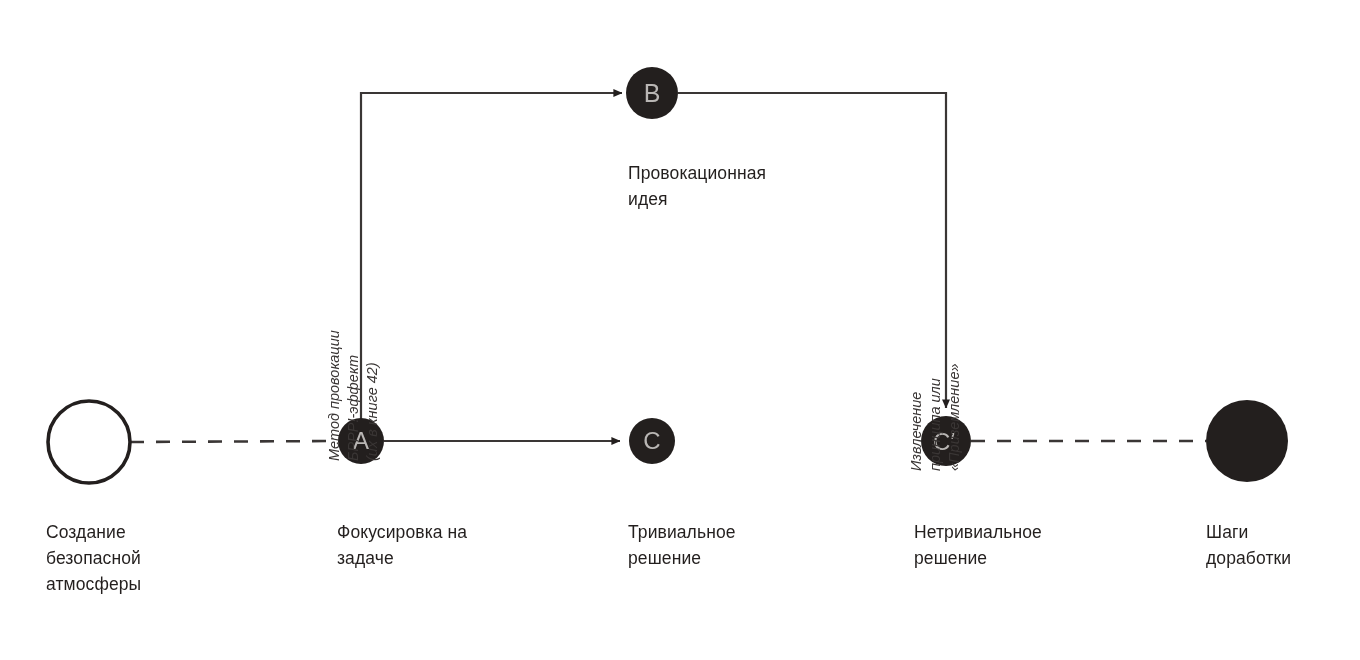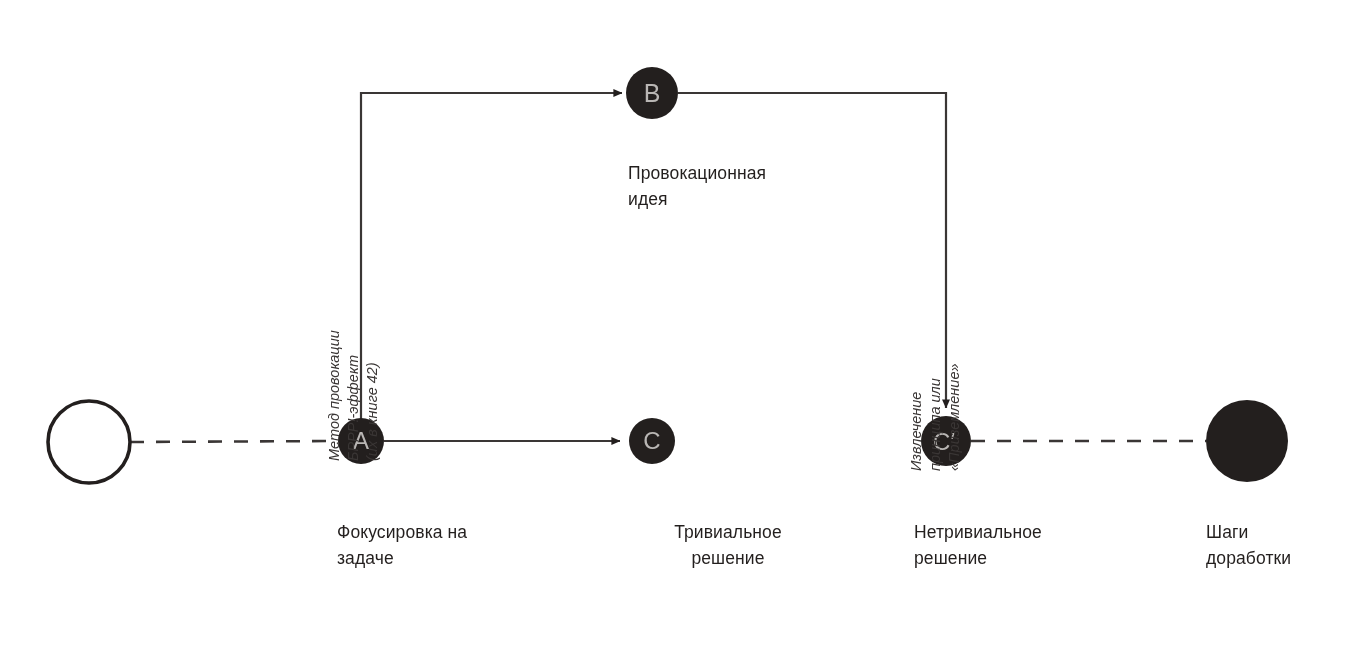--- a/index.html
+++ b/index.html
@@ -87,28 +87,31 @@
 
     <circle cx="652" cy="441" r="23" fill="#231f1e"></circle>
     <text class="node-letter" x="652" y="449" font-size="24">C</text>
 
     <circle cx="946" cy="441" r="25" fill="#231f1e"></circle>
     <text class="node-letter" x="944" y="450" font-size="24">C′</text>
 
     <circle cx="1247" cy="441" r="41" fill="#231f1e"></circle>
   </svg>
 
+  <div class="caption" style="left:46px; top:519px; width:180px;">Создание
+безопасной
+атмосферы</div>
 
   <div class="caption" style="left:337px; top:519px; width:200px;">Фокусировка на
 задаче</div>
 
   <div class="caption" style="left:628px; top:160px; width:210px;">Провокационная
 идея</div>
 
-  <div class="caption" style="left:628px; top:519px; width:200px;text-align:center;">Тривиальное
+  <div class="caption" style="left:628px; top:519px; width:200px;">Тривиальное
 решение</div>
 
   <div class="caption" style="left:914px; top:519px; width:220px;">Нетривиальное
 решение</div>
 
   <div class="caption" style="left:1206px; top:519px; width:170px;">Шаги
 доработки</div>
 
   <div class="edge-label" style="left:382px; top:404px; width:214px;">Метод провокации
 БРРР!-эффект

